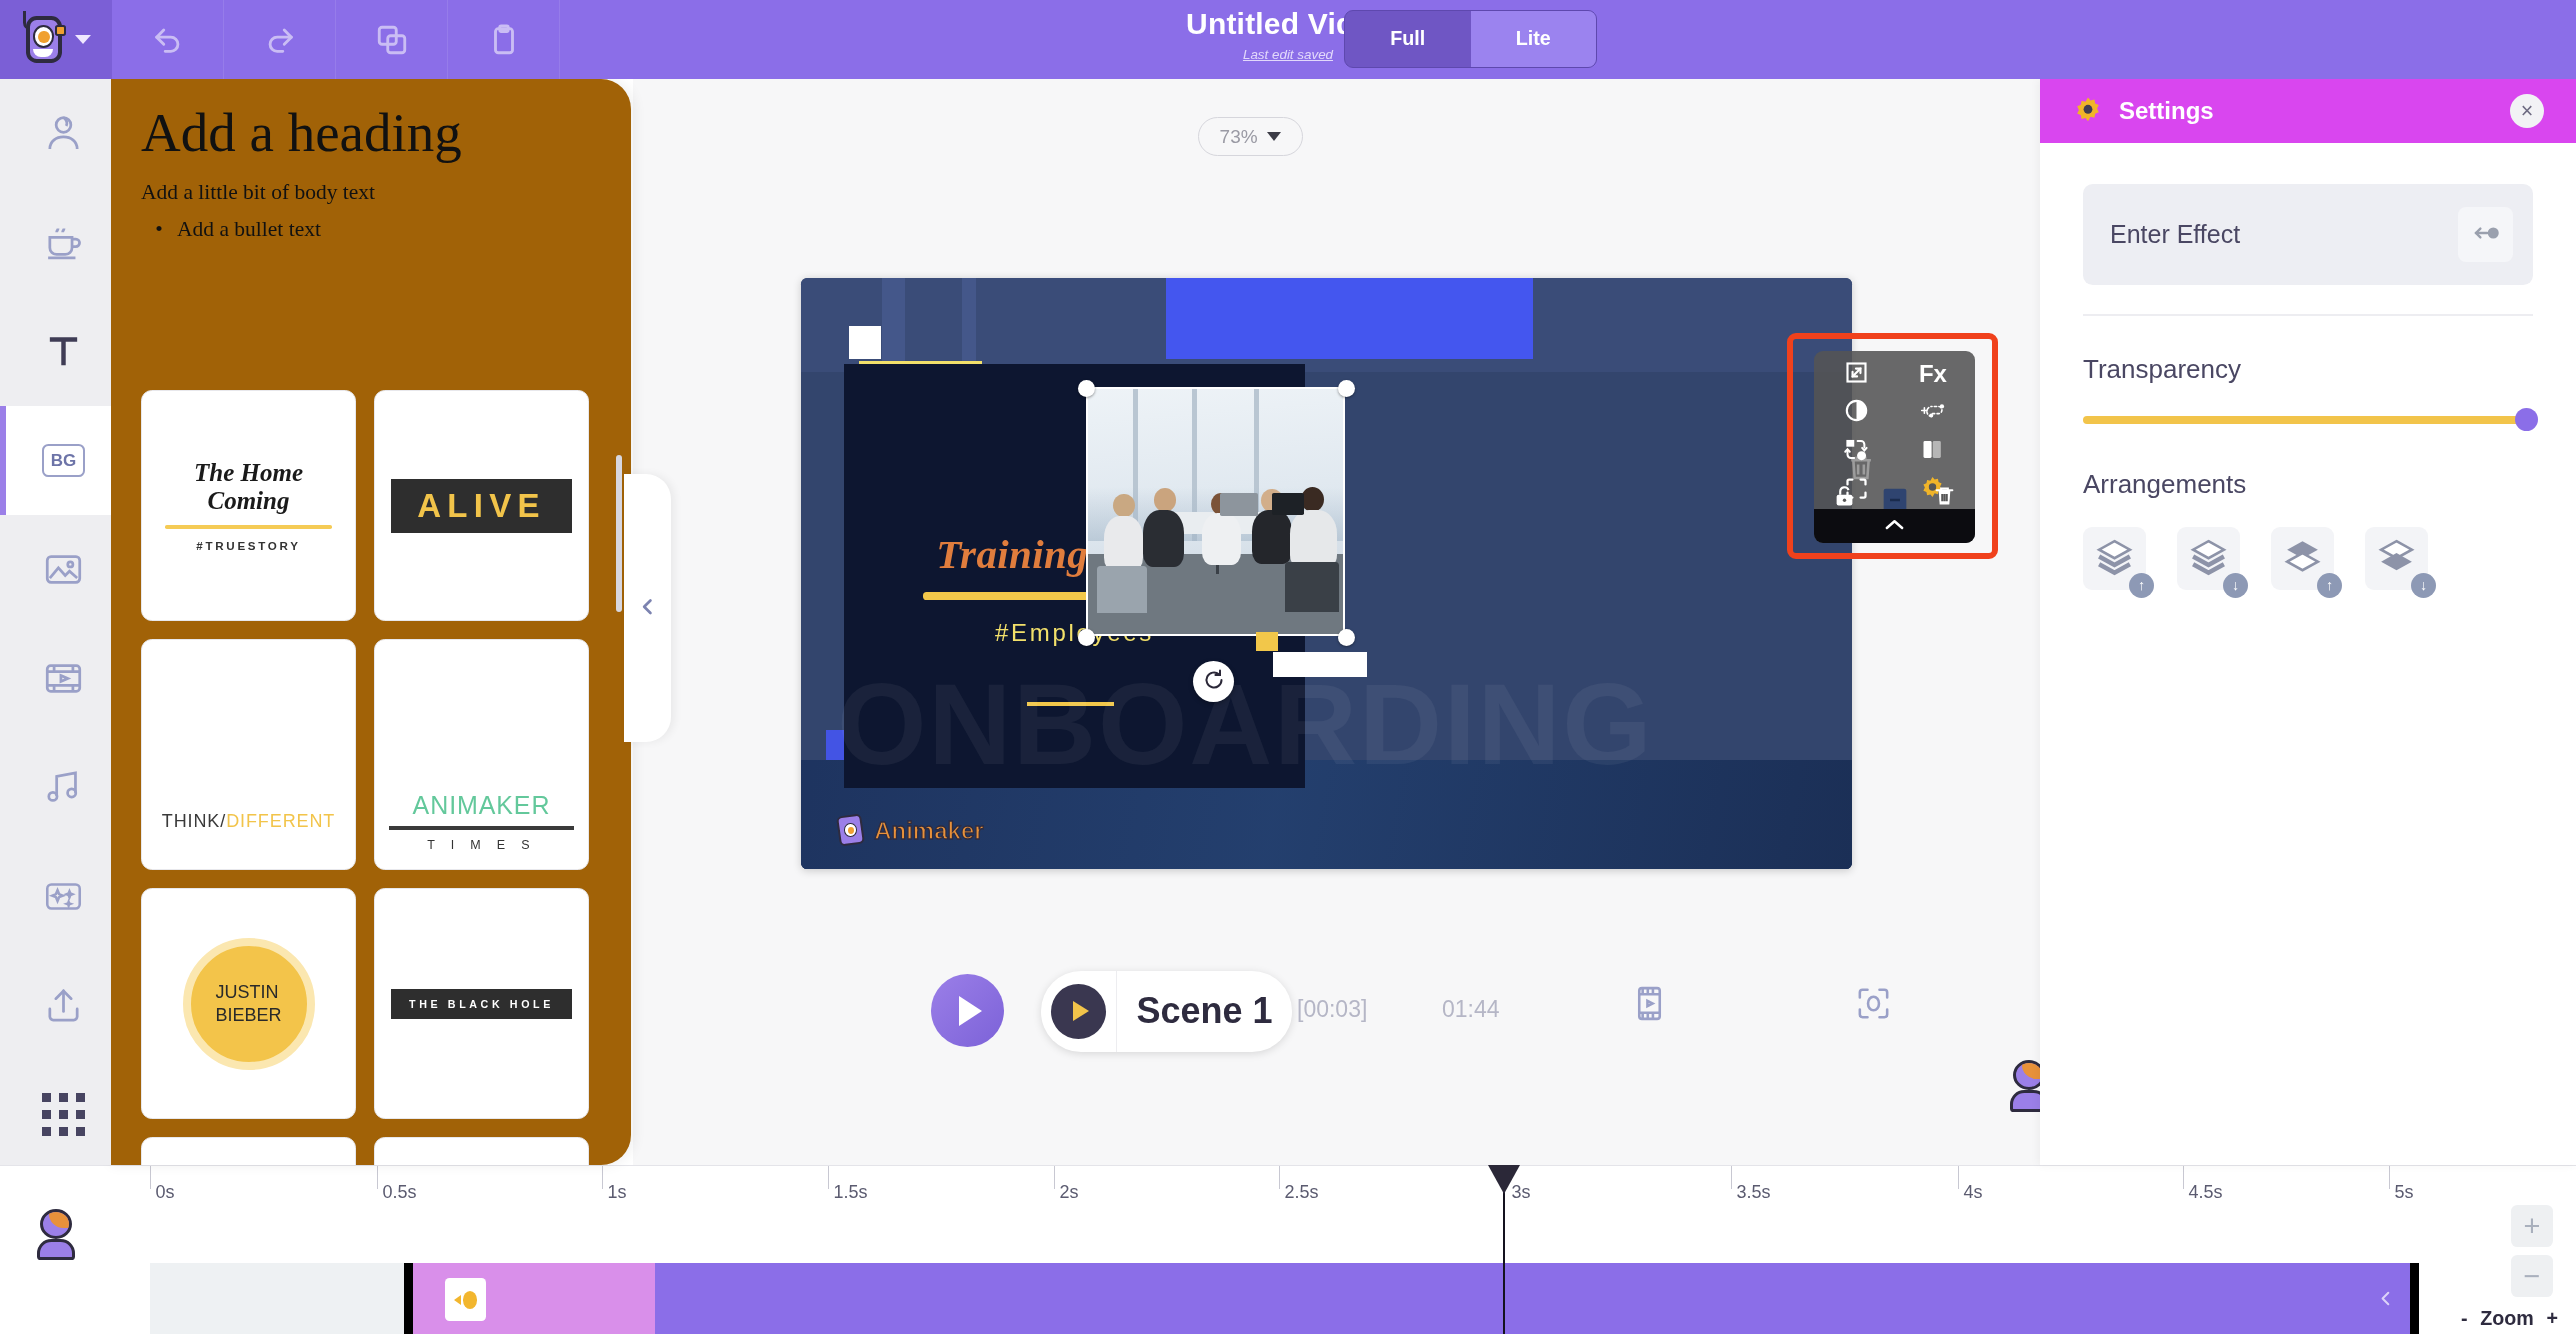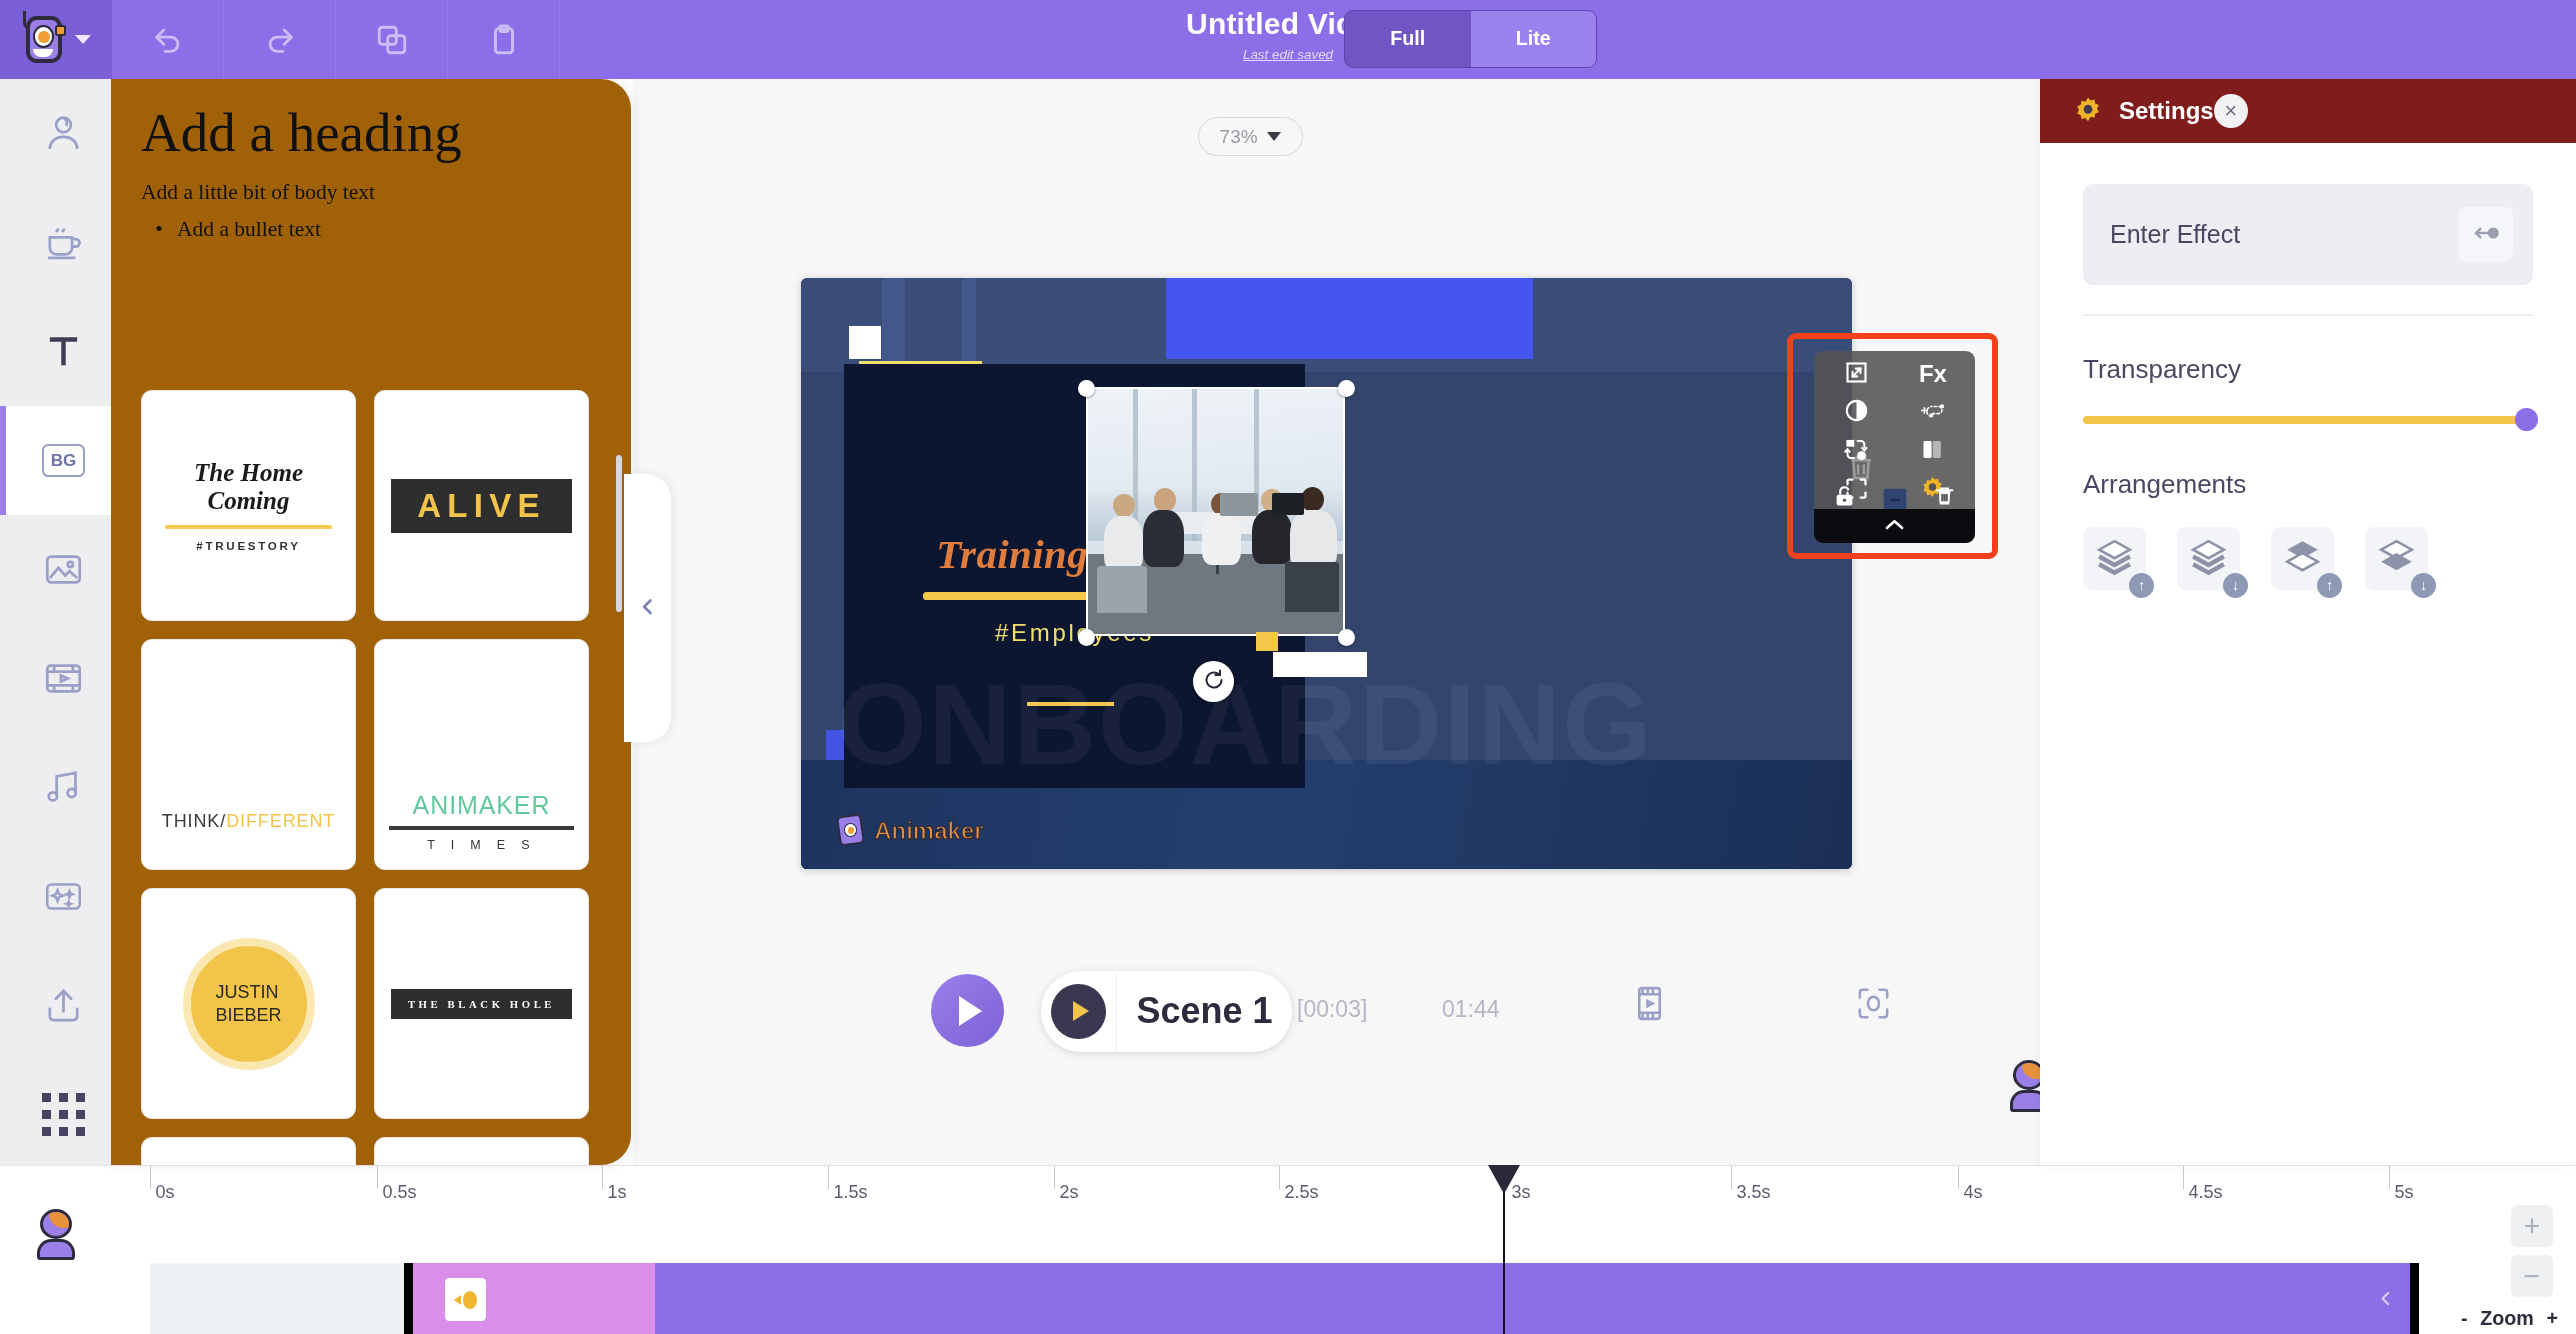--- a/index.html
+++ b/index.html
@@ -204,21 +204,21 @@
   .tc-anim-rule { height: 4.5px; background: #3a3a3a; margin: 5.4px 3.6px 7.2px 3.6px; }
   .tc-times { font-size: 12.5px; letter-spacing: 6.3px; color: #333; }
   .tc-circle {
     width: 132px; height: 132px; margin: 0 auto; border-radius: 50%;
     background: #f3c44a; border: 8px solid #fbe7b0;
     display: flex; align-items: center; justify-content: center;
     font-size: 18px; line-height: 1.25; color: #2a2a2a; font-weight: 500;
   }
   .tc-black {
     background: #2e2e2e; color: #fff; font-size: 10.7px; letter-spacing: 3.6px;
-    padding: 9px 3.6px; margin: 0 5.4px; font-weight: bold; font-family: Liberation Serif, serif;
+    padding: 9px 3.6px; margin: 0 5.4px; font-weight: bold;
   }
 
   .lib-scrollbar {
     position: absolute; right: 9px; top: 376px; width: 6.3px; height: 157px;
     background: #d7d7e0; border-radius: 3.6px;
   }
   .lib-collapse {
     position: absolute; left: 624px; top: 474px; width: 47px; height: 268px;
     background: #fff; border-radius: 0 25px 25px 0;
     box-shadow: 3.6px 0 9px rgba(0,0,0,.06); z-index: 36;
@@ -379,22 +379,22 @@
   .tl-badge-dot { width: 14.3px; height: 18px; background: #f2b62e; border-radius: 50%; }
   .tl-clip-chev { position: absolute; right: 14.3px; top: 24px; }
   .tl-clip-chev svg { width: 19.7px; height: 23px; }
   .zoom-ctrls { position: absolute; right: 23px; bottom: 38px; display: flex; flex-direction: column; gap: 8px; align-items: center; }
   .zc-btn { width: 42px; height: 42px; background: #eef0f2; border-radius: 6.3px; display: flex; align-items: center; justify-content: center; color: #a9b0bd; font-size: 29px; line-height: 1; }
   .zoom-lbl { position: absolute; right: 18px; bottom: 5.4px; font-size: 19.7px; color: #2e2b3f; font-weight: bold; }
 
   
   .settings { position: absolute; right: 0; top: 79px; width: 536px; height: 1086px; background: #fff; z-index: 45; box-shadow: -1.8px 0 9px rgba(0,0,0,.05); }
   .set-head {
-    height: 64px; background: #7f1d1d; display: flex; align-items: center;
-    padding: 0 32px; 
+    height: 64px; background: #d946ef; display: flex; align-items: center;
+    padding: 0 32px; justify-content: space-between;
   }
   .set-head-l { display: flex; align-items: center; gap: 15px; }
   .gear { width: 32px; height: 32px; }
   .set-title { font-size: 24px; font-weight: bold; color: #fff; }
   .set-close { width: 34px; height: 34px; border-radius: 50%; background: #f2f2f5; display: flex; align-items: center; justify-content: center; color: #6e6b82; font-size: 21.5px; }
   .set-body { padding: 41px 43px 0 43px; }
   .set-row {
     height: 101px; background: #edeef3; border-radius: 9.8px; margin-bottom: 29px;
     display: flex; align-items: center; justify-content: space-between; padding: 0 19.7px 0 27px;
   }

